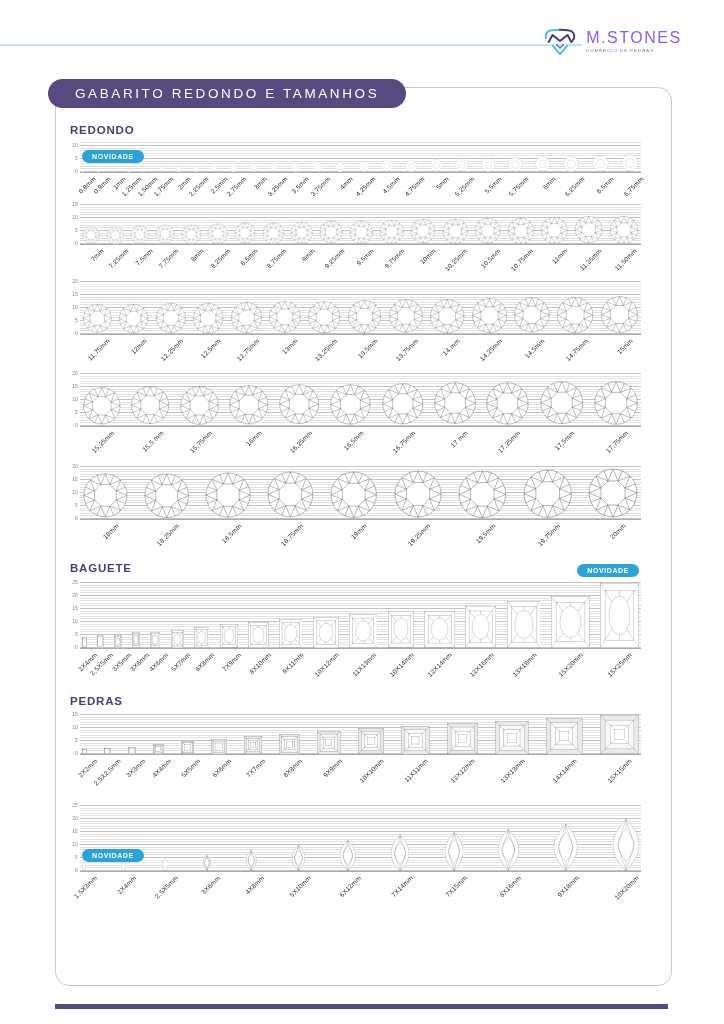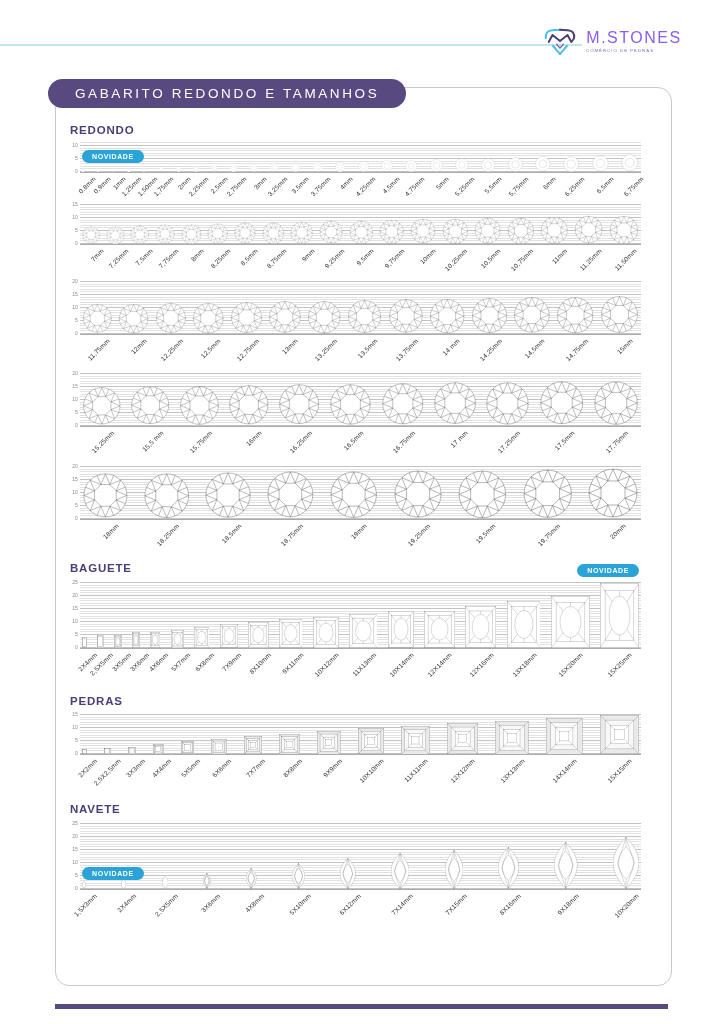--- a/index.html
+++ b/index.html
@@ -2288,21 +2288,20 @@
                     <line x1="149" y1="149" x2="94.5" y2="94.5"></line>
                   </g>
                 </svg>
                 <span class="gl">15X15mm</span>
               </div>
             </div>
           </div>
         </div>
       </div>
       <div class="section">
-        <div class="sec-title">NAVETE</div>
         <div class="grow" style="margin-bottom:44px">
           <div class="nums" style="height:67.6px">
             <span style="bottom:-3.0px">0</span>
             <span style="bottom:10.0px">5</span>
             <span style="bottom:23.0px">10</span>
             <span style="bottom:36.0px">15</span>
             <span style="bottom:49.0px">20</span>
             <span style="bottom:62.0px">25</span>
           </div>
           <div class="grid" style="height:67.6px">

